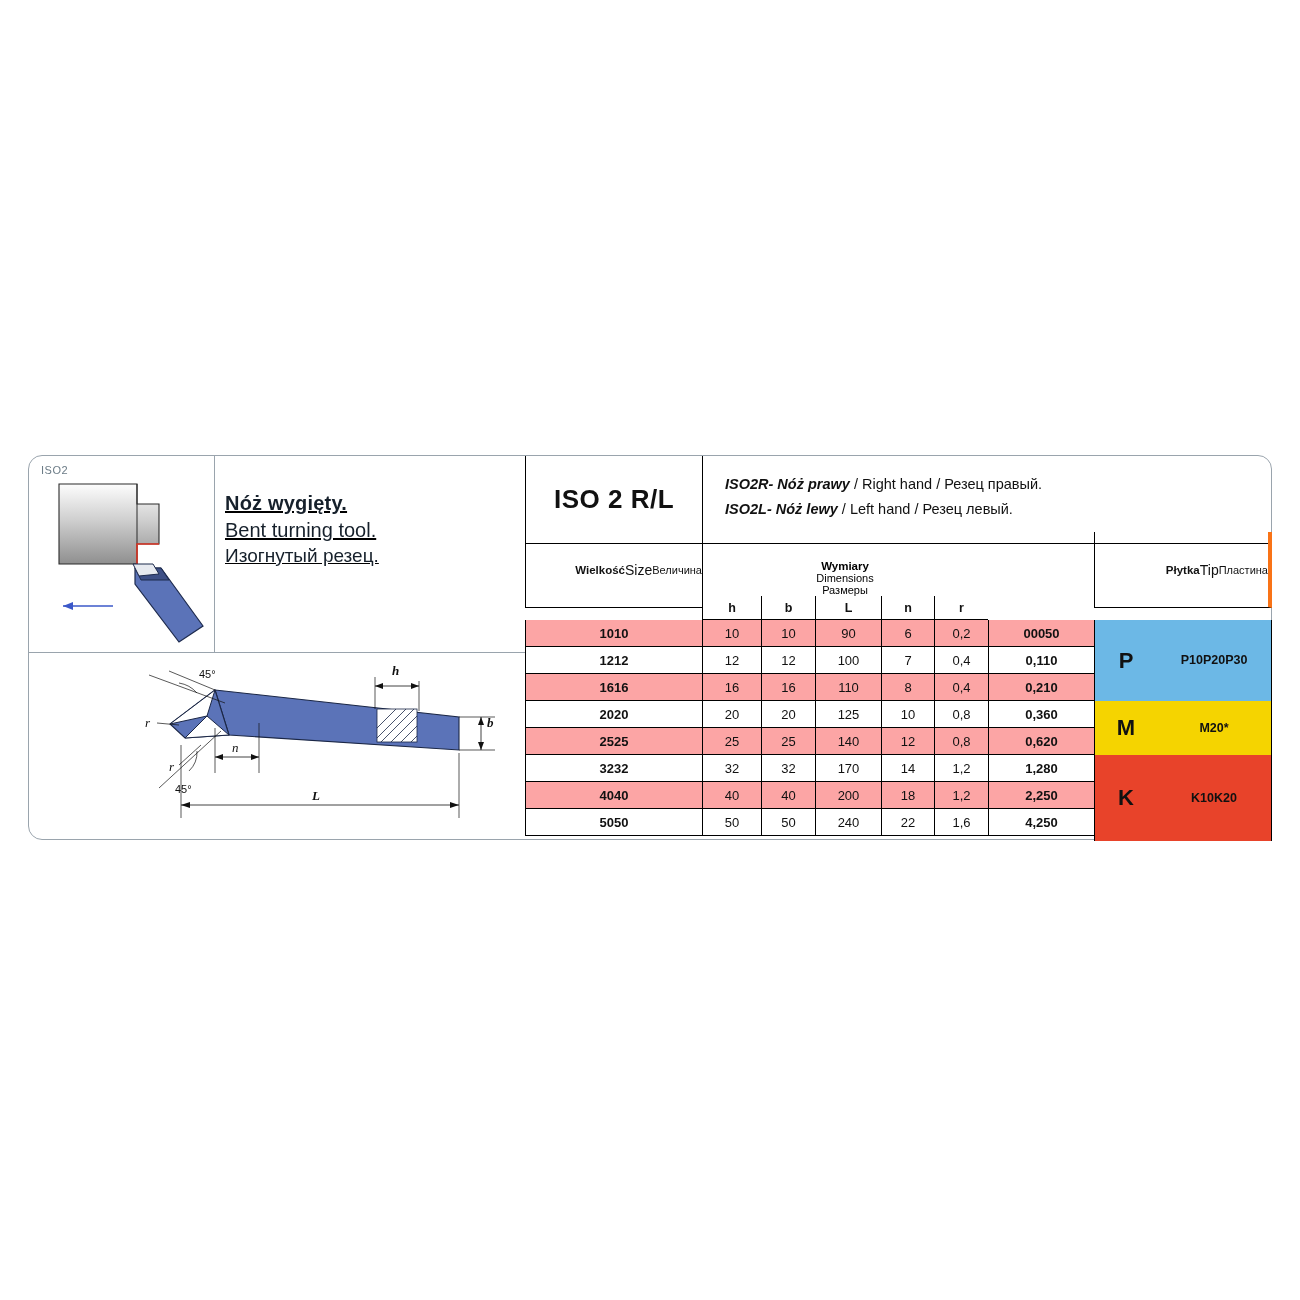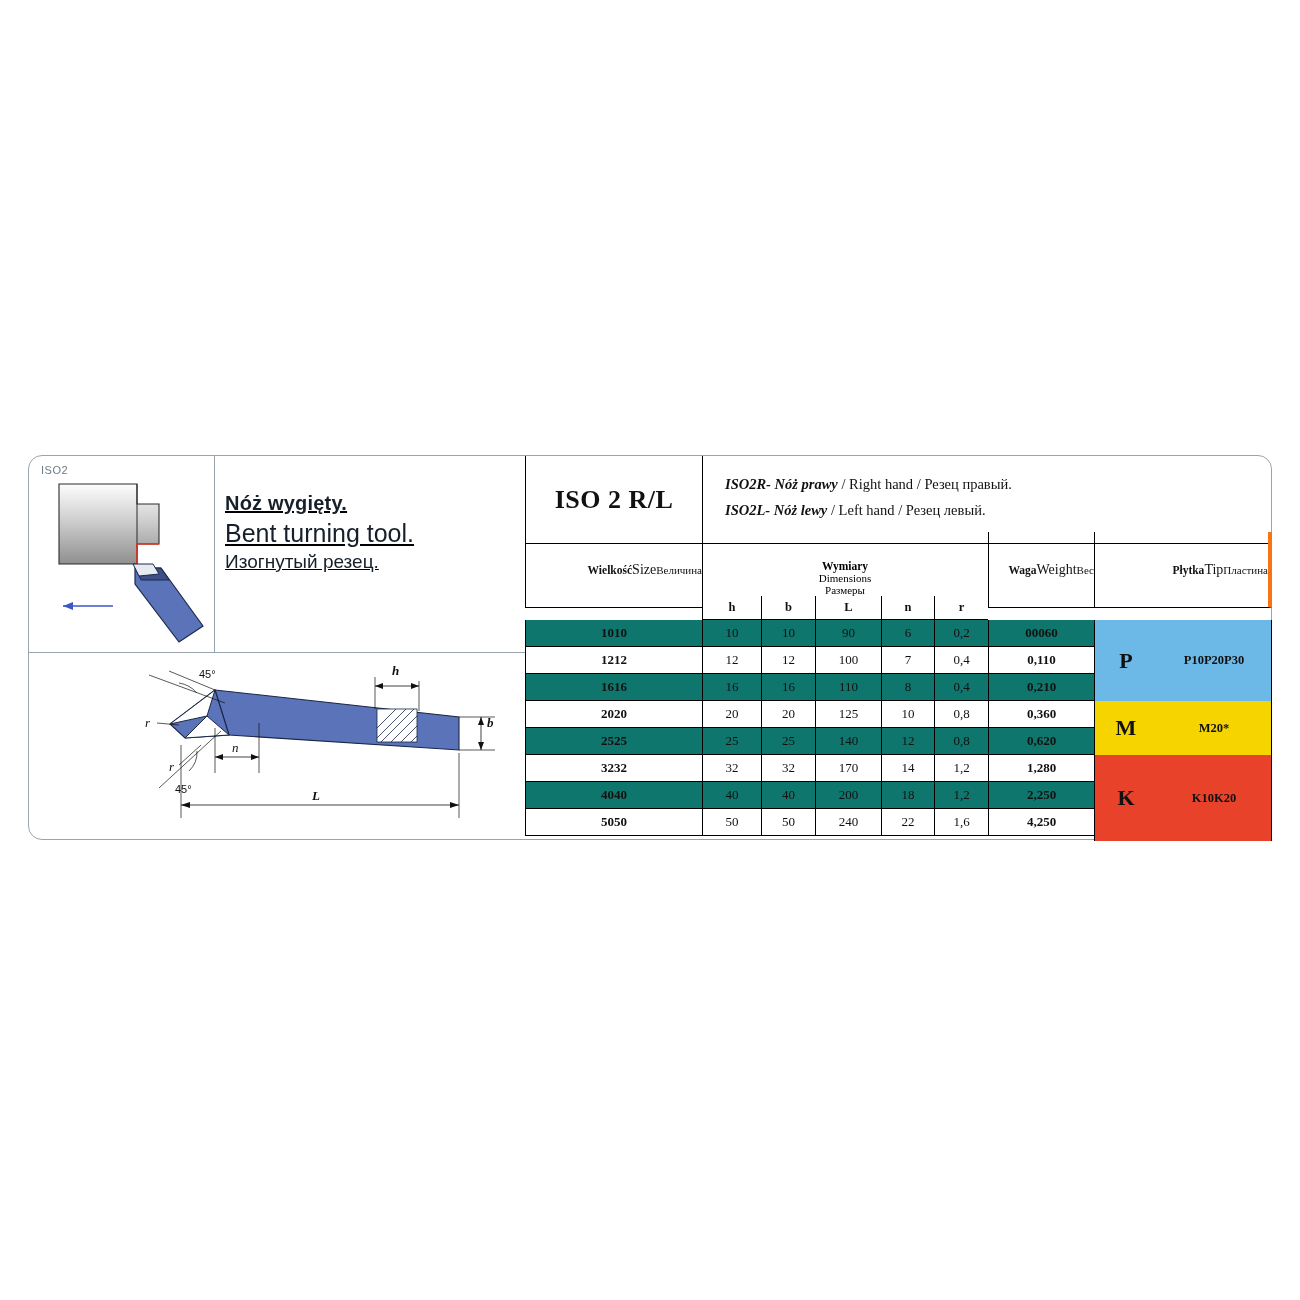--- a/index.html
+++ b/index.html
@@ -28,30 +28,29 @@
     position:absolute;left:0;top:0;width:186px;height:196px;
     border-right:1px solid #9aa4ad;box-sizing:border-box;
   }
   .iso-tag{
     position:absolute;left:12px;top:8px;font-size:11px;color:#6b7b86;letter-spacing:.5px;
   }
   .title-block{
     position:absolute;left:196px;top:36px;width:290px;text-decoration:underline;
   }
   .title-block .l1{font-size:20px;font-weight:bold;color:#16202b;letter-spacing:.2px;}
-  .title-block .l2{font-size:25px;color:#16202b;margin-top:4px;}
+  .title-block .l2{font-size:20px;color:#16202b;margin-top:4px;}
   .title-block .l3{font-size:19px;color:#16202b;margin-top:3px;}
   .left-bot{
     position:absolute;left:0;top:197px;width:496px;height:187px;
   }
   
   .rtable{
     position:absolute;left:496px;top:0;width:723px;height:384px;
     box-sizing:border-box;
-    font-family:Liberation Serif, serif;
   }
   .rt-head-left{
     position:absolute;left:0;top:0;width:177px;height:88px;
     border-left:1px solid #000;border-bottom:1px solid #000;
     box-sizing:border-box;display:flex;align-items:center;justify-content:center;
   }
   .rt-head-left span{font-size:26px;font-weight:bold;color:#111;letter-spacing:.5px;}
   .rt-head-right{
     position:absolute;left:177px;top:0;width:570px;height:88px;
     border-left:1px solid #000;border-bottom:1px solid #000;
@@ -80,21 +79,21 @@
   .ds2{left:236px;width:54px;}
   .ds3{left:290px;width:66px;}
   .ds4{left:356px;width:53px;}
   .ds5{left:409px;width:54px;}
   .dimgrp-label{position:absolute;left:177px;top:88px;width:286px;height:52px;
     display:flex;flex-direction:column;align-items:center;justify-content:flex-end;text-align:center;}
 
   
   .rows{position:absolute;left:0;top:164px;width:747px;}
   .row{height:27px;display:flex;box-sizing:border-box;}
-  .row.alt{background:#0f766e;}
+  .row.alt{background:#fca5a5;}
   .cell{box-sizing:border-box;border-left:1px solid #000;border-bottom:1px solid #000;
     display:flex;align-items:center;justify-content:center;font-size:13px;color:#111;}
   .cell.size{width:177px;font-weight:bold;}
   .cell.h{width:59px;}
   .cell.b{width:54px;}
   .cell.L{width:66px;}
   .cell.n{width:53px;}
   .cell.r{width:54px;}
   .cell.w{width:106px;font-weight:bold;}
   .row:last-child .cell{border-bottom:1px solid #000;}
@@ -242,25 +241,20 @@
       <div class="t3">Величина</div>
     </div>
 
     <div class="colhdr c-dims"></div>
     <div class="dimgrp-label">
       <div class="t1" style="font-size:11.5px;font-weight:bold;">Wymiary</div>
       <div class="t2" style="font-size:11px;">Dimensions</div>
       <div class="t3" style="font-size:11px;">Размеры</div>
     </div>
 
-    <div class="colhdr c-weight">
-      <div class="t1">Waga</div>
-      <div class="t2">Weight</div>
-      <div class="t3">Вес</div>
-    </div>
 
     <div class="colhdr c-tip">
       <div class="t1">Płytka</div>
       <div class="t2">Tip</div>
       <div class="t3">Пластина</div>
     </div>
 
     <div class="dimsub ds1">h</div>
     <div class="dimsub ds2">b</div>
     <div class="dimsub ds3">L</div>
@@ -268,21 +262,21 @@
     <div class="dimsub ds5">r</div>
 
     <div class="rows">
       <div class="row alt">
         <div class="cell size">1010</div>
         <div class="cell h">10</div>
         <div class="cell b">10</div>
         <div class="cell L">90</div>
         <div class="cell n">6</div>
         <div class="cell r">0,2</div>
-        <div class="cell w">00060</div>
+        <div class="cell w">00050</div>
       </div>
       <div class="row">
         <div class="cell size">1212</div>
         <div class="cell h">12</div>
         <div class="cell b">12</div>
         <div class="cell L">100</div>
         <div class="cell n">7</div>
         <div class="cell r">0,4</div>
         <div class="cell w">0,110</div>
       </div>

